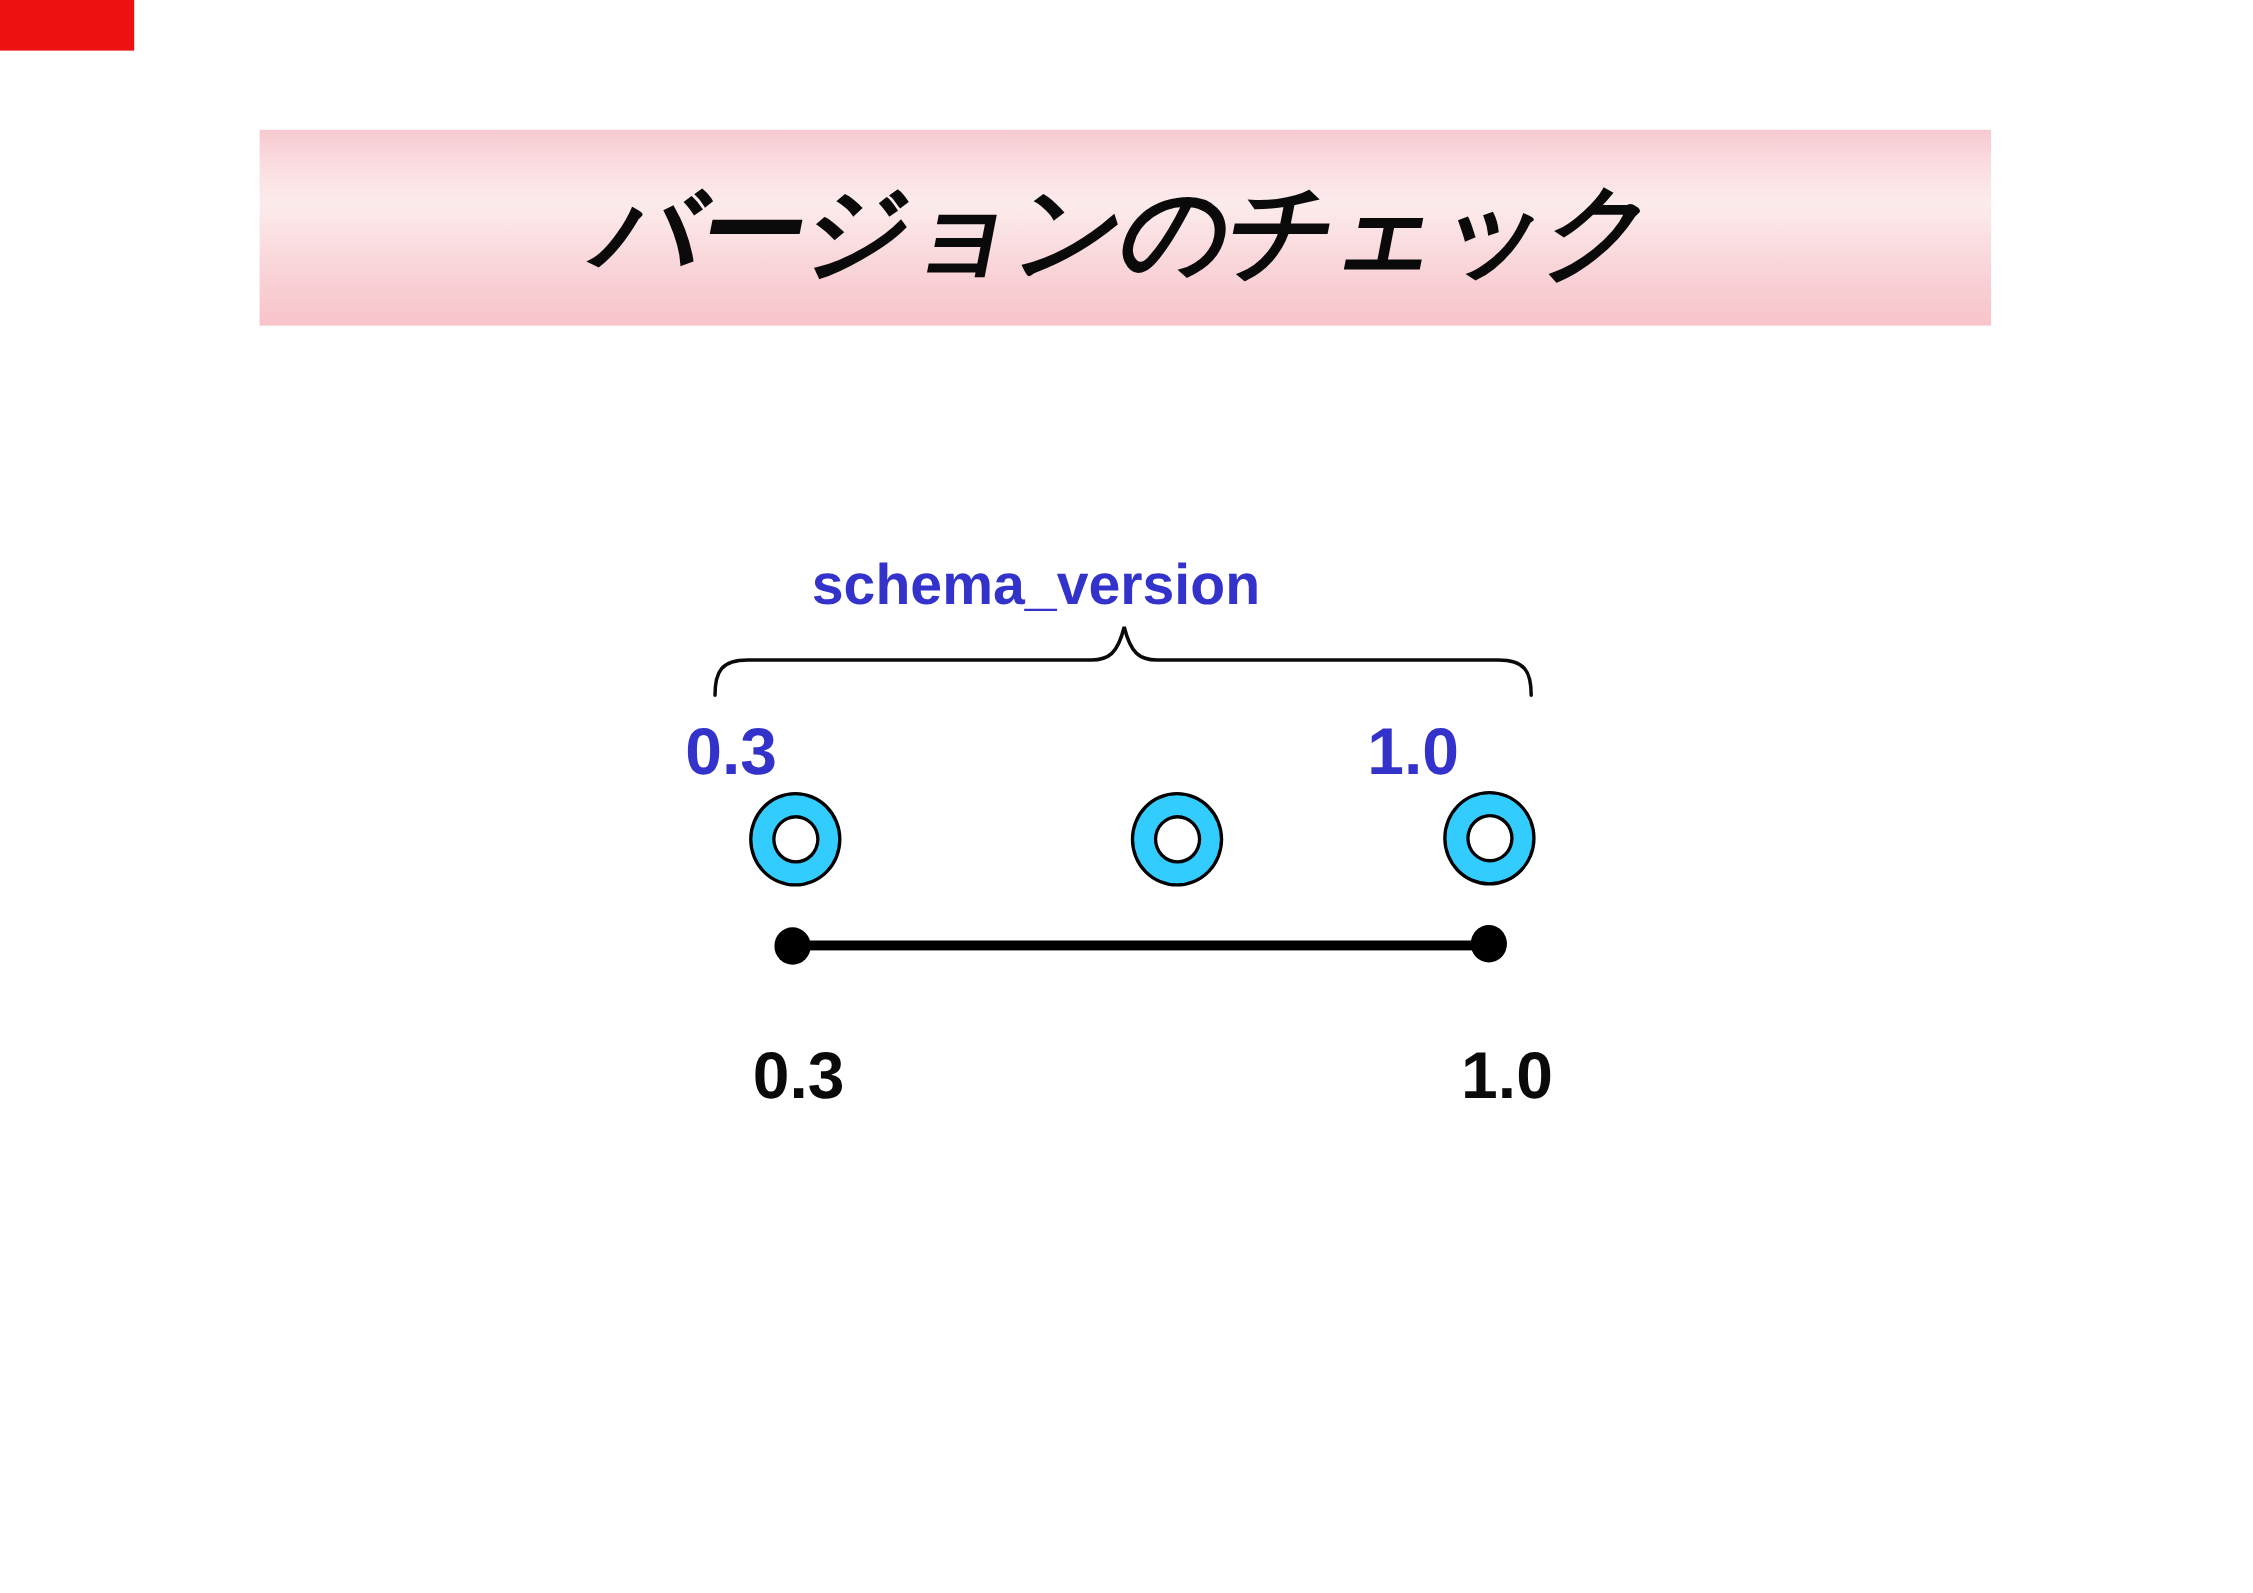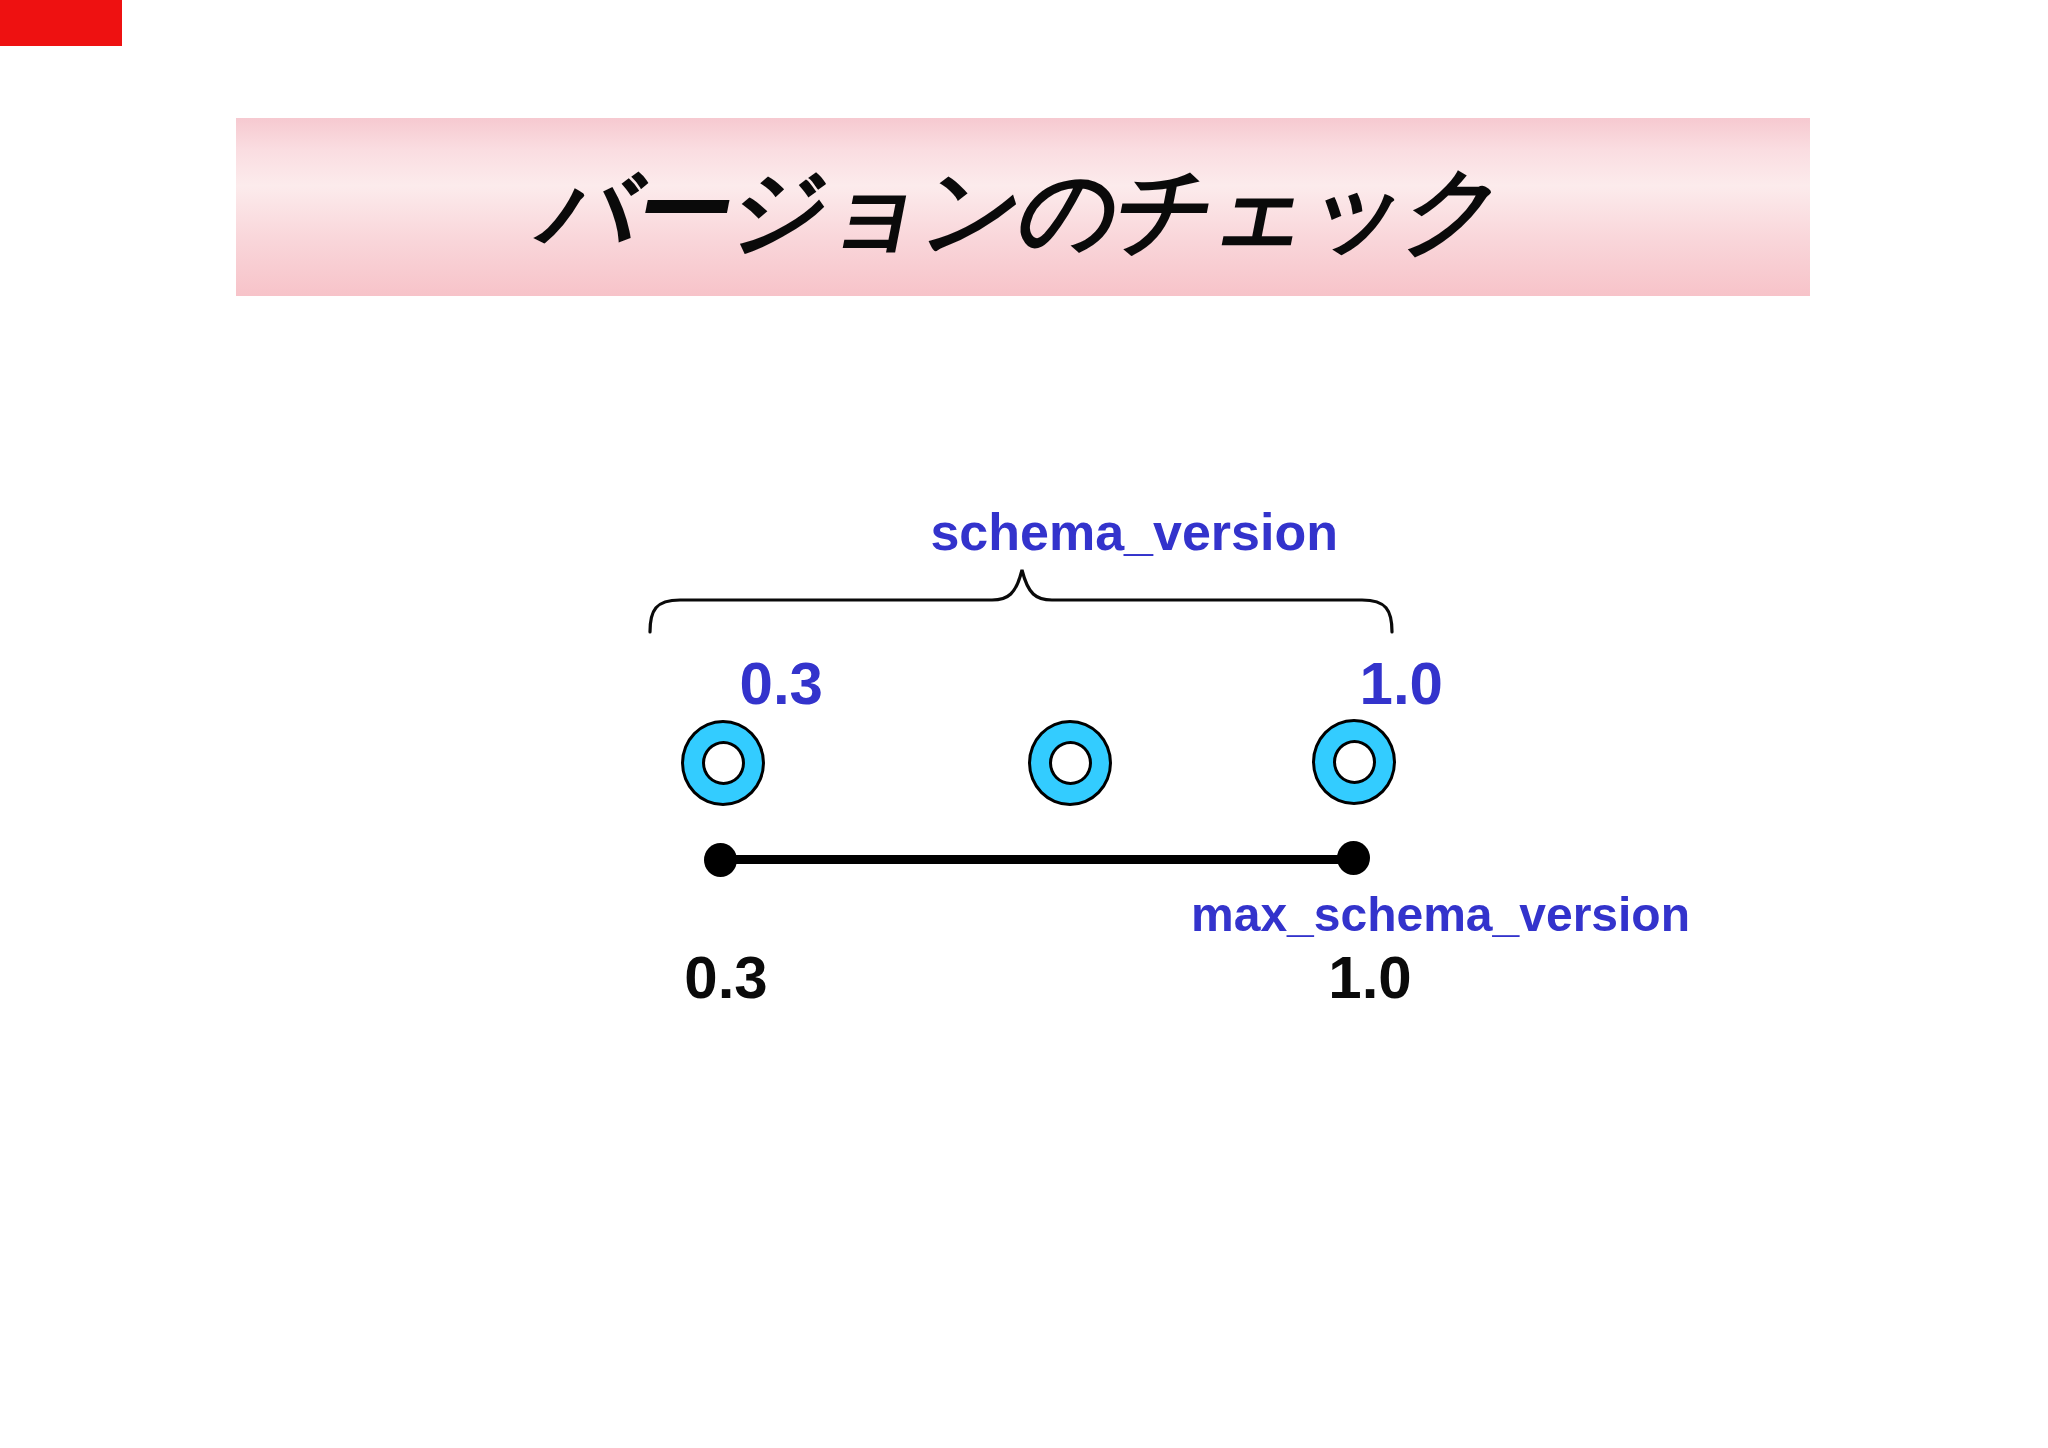--- a/index.html
+++ b/index.html
@@ -44,21 +44,21 @@
     color: #0a0a0a;
     letter-spacing: -2px;
     transform: skewX(-11deg);
     padding-top: 10px;
     white-space: nowrap;
   }
 
   .blue-text {
     color: #3333cc;
     font-weight: bold;
-    text-align: right;
+    text-align: left;
     white-space: nowrap;
   }
   #schema-version-label {
     left: 738px; top: 504px;
     width: 600px;
     font-size: 52px;
     line-height: 56px;
   }
 
   .version-number {
@@ -157,18 +157,17 @@
     <div class="ring-inner"></div>
   </div>
   <div id="ring-2" class="abs ring-outer">
     <div class="ring-inner"></div>
   </div>
 
   <div id="range-line" class="abs"></div>
   <div id="end-dot-min" class="abs end-dot"></div>
   <div id="end-dot-max" class="abs end-dot"></div>
 
-  <div id="max-label" class="abs blue-text range-label">max_schema_version</div>
 
   <div id="min-value" class="abs range-value">0.3</div>
   <div id="max-value" class="abs range-value">1.0</div>
 
 </div>
 
 </body></html>

